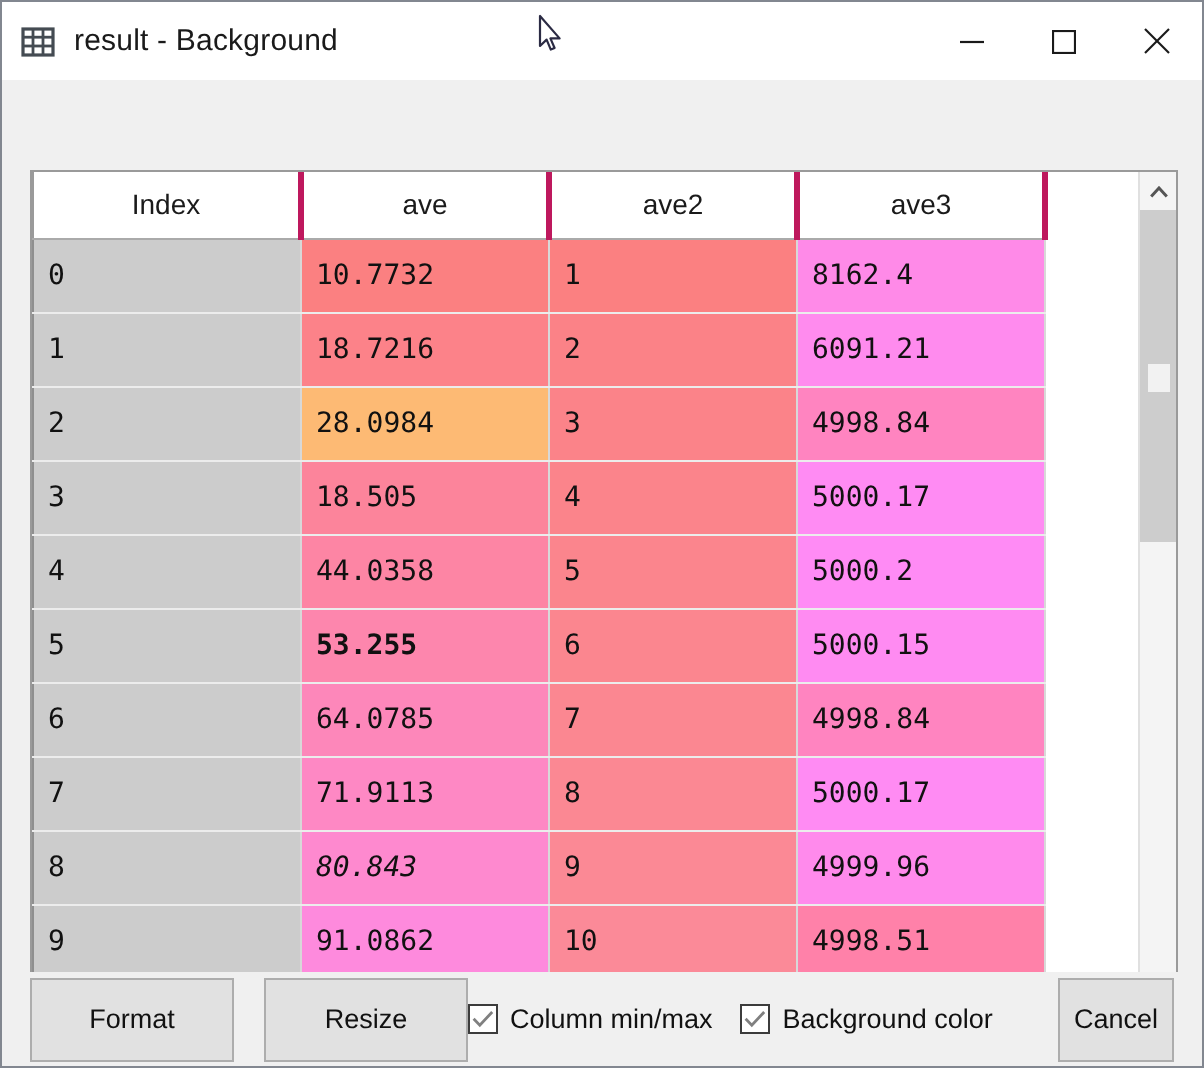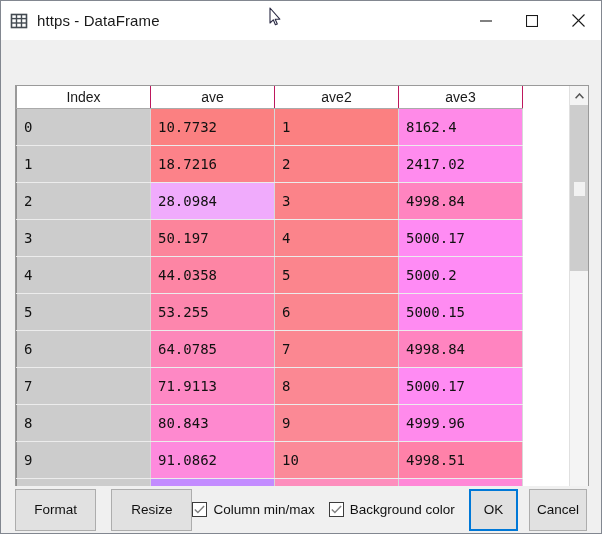--- a/index.html
+++ b/index.html
@@ -90,23 +90,23 @@
     position: relative;
     overflow: hidden;
   }
   table.grid {
     border-collapse: collapse;
     table-layout: fixed;
     width: 506px;
     font-family: "DejaVu Sans Mono", monospace;
   }
   table.grid th {
-    height: 22px;
+    height: 33px;
     background: #ffffff;
-    border-right: 1px solid #be185d;
+    border-right: 3px solid #be185d;
     border-bottom: 1px solid #aaaaaa;
     font-family: "Liberation Sans", sans-serif;
     font-weight: normal;
     font-size: 14px;
     color: #1a1a1a;
     text-align: center;
     padding: 0;
   }
   table.grid th.corner-head {
     border-left: 1px solid #9a9a9a;
@@ -245,21 +245,21 @@
   <div class="titlebar">
     <span class="title-icon">
       <svg width="18" height="18" viewBox="0 0 18 18">
         <rect x="1.5" y="2.5" width="15" height="13" fill="#ffffff" stroke="#444b52" stroke-width="1.6"></rect>
         <line x1="1.5" y1="6.6" x2="16.5" y2="6.6" stroke="#444b52" stroke-width="1.4"></line>
         <line x1="1.5" y1="11" x2="16.5" y2="11" stroke="#444b52" stroke-width="1.4"></line>
         <line x1="6.5" y1="2.5" x2="6.5" y2="15.5" stroke="#444b52" stroke-width="1.4"></line>
         <line x1="11.5" y1="2.5" x2="11.5" y2="15.5" stroke="#444b52" stroke-width="1.4"></line>
       </svg>
     </span>
-    <span class="title-text">https - DataFrame</span>
+    <span class="title-text">result - Background</span>
 
     <span class="cursor">
       <svg width="13" height="20" viewBox="0 0 13 20">
         <path d="M1 1 L1 16 L4.3 12.8 L6.4 17.8 L8.3 17 L6.2 12.2 L10.8 12.2 Z" fill="#ffffff" stroke="#2b2b44" stroke-width="1.1" stroke-linejoin="round"></path>
       </svg>
     </span>
 
     <div class="win-buttons">
       <div class="win-btn">
         <svg width="12" height="12" viewBox="0 0 12 12">
@@ -297,61 +297,61 @@
               <tr>
                 <td class="idx col-index">0</td>
                 <td class="col-ave" style="background: rgb(251, 128, 129);">10.7732</td>
                 <td class="col-ave2" style="background: rgb(251, 128, 129);">1</td>
                 <td class="col-ave3" style="background: rgb(255, 138, 232);">8162.4</td>
               </tr>
               <tr>
                 <td class="idx col-index">1</td>
                 <td class="col-ave" style="background: rgb(252, 130, 137);">18.7216</td>
                 <td class="col-ave2" style="background: rgb(251, 130, 135);">2</td>
-                <td class="col-ave3" style="background: rgb(255, 139, 238);">2417.02</td>
+                <td class="col-ave3" style="background: rgb(255, 139, 238);">6091.21</td>
               </tr>
               <tr>
                 <td class="idx col-index">2</td>
-                <td class="col-ave" style="background: #f0abfc; margin-left: 15px;">28.0984</td>
+                <td class="col-ave" style="background: #fdba74; margin-left: 15px;">28.0984</td>
                 <td class="col-ave2" style="background: rgb(251, 131, 137);">3</td>
                 <td class="col-ave3" style="background: rgb(255, 132, 192);">4998.84</td>
               </tr>
               <tr>
                 <td class="idx col-index">3</td>
-                <td class="col-ave" style="background: rgb(252, 132, 155);">50.197</td>
+                <td class="col-ave" style="background: rgb(252, 132, 155);">18.505</td>
                 <td class="col-ave2" style="background: rgb(251, 132, 139);">4</td>
                 <td class="col-ave3" style="background: rgb(255, 139, 243);">5000.17</td>
               </tr>
               <tr>
                 <td class="idx col-index">4</td>
                 <td class="col-ave" style="background: rgb(253, 133, 164);">44.0358</td>
                 <td class="col-ave2" style="background: rgb(251, 133, 141);">5</td>
                 <td class="col-ave3" style="background: rgb(255, 139, 245);">5000.2</td>
               </tr>
               <tr>
                 <td class="idx col-index">5</td>
-                <td class="col-ave" style="background: rgb(253, 134, 173);">53.255</td>
+                <td class="col-ave" style="background: rgb(253, 134, 173); font-weight: bold;">53.255</td>
                 <td class="col-ave2" style="background: rgb(251, 134, 143);">6</td>
                 <td class="col-ave3" style="background: rgb(255, 139, 242);">5000.15</td>
               </tr>
               <tr>
                 <td class="idx col-index">6</td>
                 <td class="col-ave" style="background: rgb(253, 135, 186);">64.0785</td>
                 <td class="col-ave2" style="background: rgb(251, 135, 145);">7</td>
                 <td class="col-ave3" style="background: rgb(255, 132, 192);">4998.84</td>
               </tr>
               <tr>
                 <td class="idx col-index">7</td>
                 <td class="col-ave" style="background: rgb(254, 136, 196);">71.9113</td>
                 <td class="col-ave2" style="background: rgb(251, 136, 147);">8</td>
                 <td class="col-ave3" style="background: rgb(255, 139, 243);">5000.17</td>
               </tr>
               <tr>
                 <td class="idx col-index">8</td>
-                <td class="col-ave" style="background: rgb(254, 137, 207);">80.843</td>
+                <td class="col-ave" style="background: rgb(254, 137, 207); font-style: italic;">80.843</td>
                 <td class="col-ave2" style="background: rgb(251, 137, 149);">9</td>
                 <td class="col-ave3" style="background: rgb(255, 138, 236);">4999.96</td>
               </tr>
               <tr>
                 <td class="idx col-index">9</td>
                 <td class="col-ave" style="background: rgb(254, 138, 221);">91.0862</td>
                 <td class="col-ave2" style="background: rgb(251, 138, 152);">10</td>
                 <td class="col-ave3" style="background: rgb(255, 129, 169);">4998.51</td>
               </tr>
               <tr>
@@ -402,18 +402,17 @@
       <span class="checkbox">
         <svg width="11" height="9" viewBox="0 0 11 9">
             <path d="M0.8 4.4 L3.9 7.6 L10.1 1" fill="none" stroke="#808080" stroke-width="1.4"></path>
           </svg>
       </span>
       <span class="chk-label">Background color</span>
     </div>
 
     <div class="spacer"></div>
 
-    <div class="btn ok">OK</div>
     <div class="btn cancel">Cancel</div>
 
   </div>
 
 </div>
 
 </body></html>

